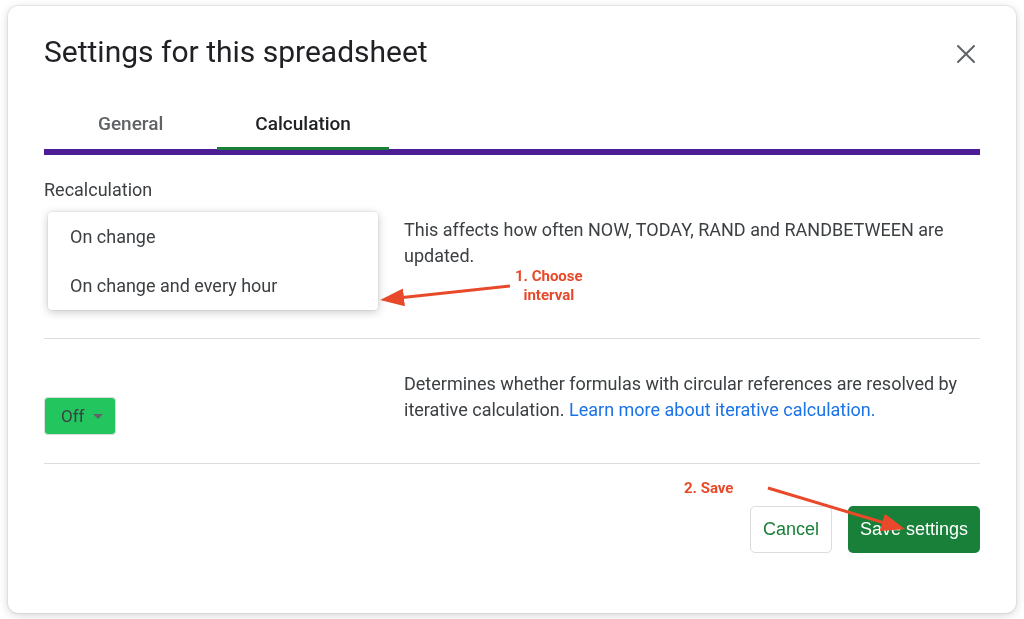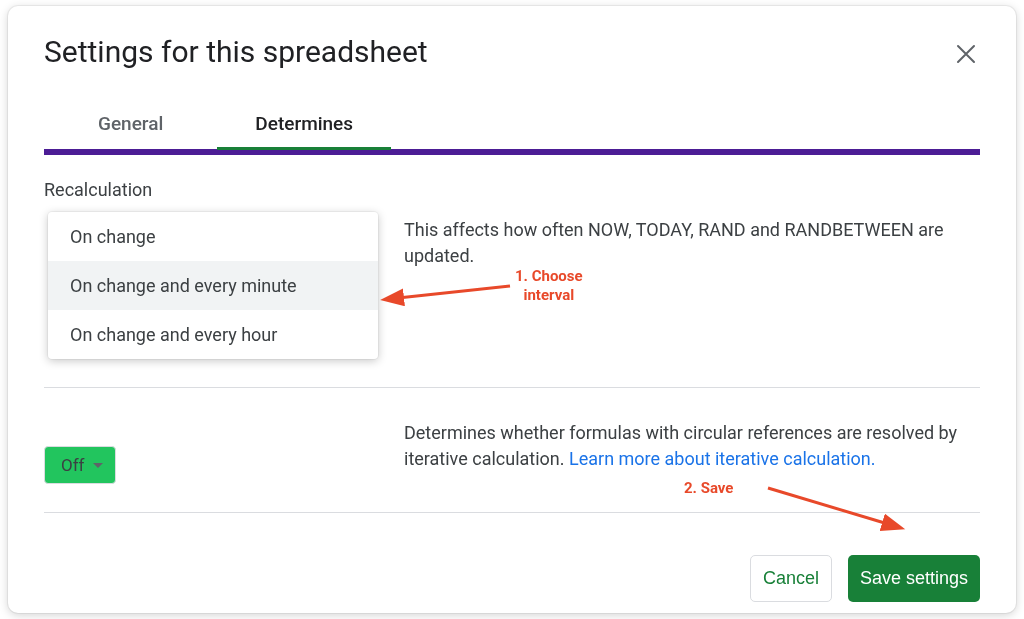--- a/index.html
+++ b/index.html
@@ -171,29 +171,28 @@
     <div class="title">Settings for this spreadsheet</div>
     <div class="close">
       <svg width="20" height="20" viewBox="0 0 20 20">
           <path d="M2 2 L18 18 M18 2 L2 18" stroke="#5f6368" stroke-width="2" fill="none" stroke-linecap="round"></path>
         </svg>
     </div>
   </div>
 
   <div class="tabs">
     <div class="tab">General</div>
-    <div class="tab active">Determines</div>
+    <div class="tab active">Calculation</div>
   </div>
 
   <div class="section">
     <div class="left">
       <div class="section-label">Recalculation</div>
       <div class="dropdown-open">
         <div class="dropdown-option">On change</div>
-        <div class="dropdown-option highlighted">On change and every minute</div>
         <div class="dropdown-option">On change and every hour</div>
       </div>
     </div>
     <div class="right">This affects how often NOW, TODAY, RAND and RANDBETWEEN are updated.</div>
   </div>
 
   <div class="section section2" style="border-bottom:1px solid #dadce0;">
     <div class="left">
       <div class="select-btn">
         <span>Off</span>

